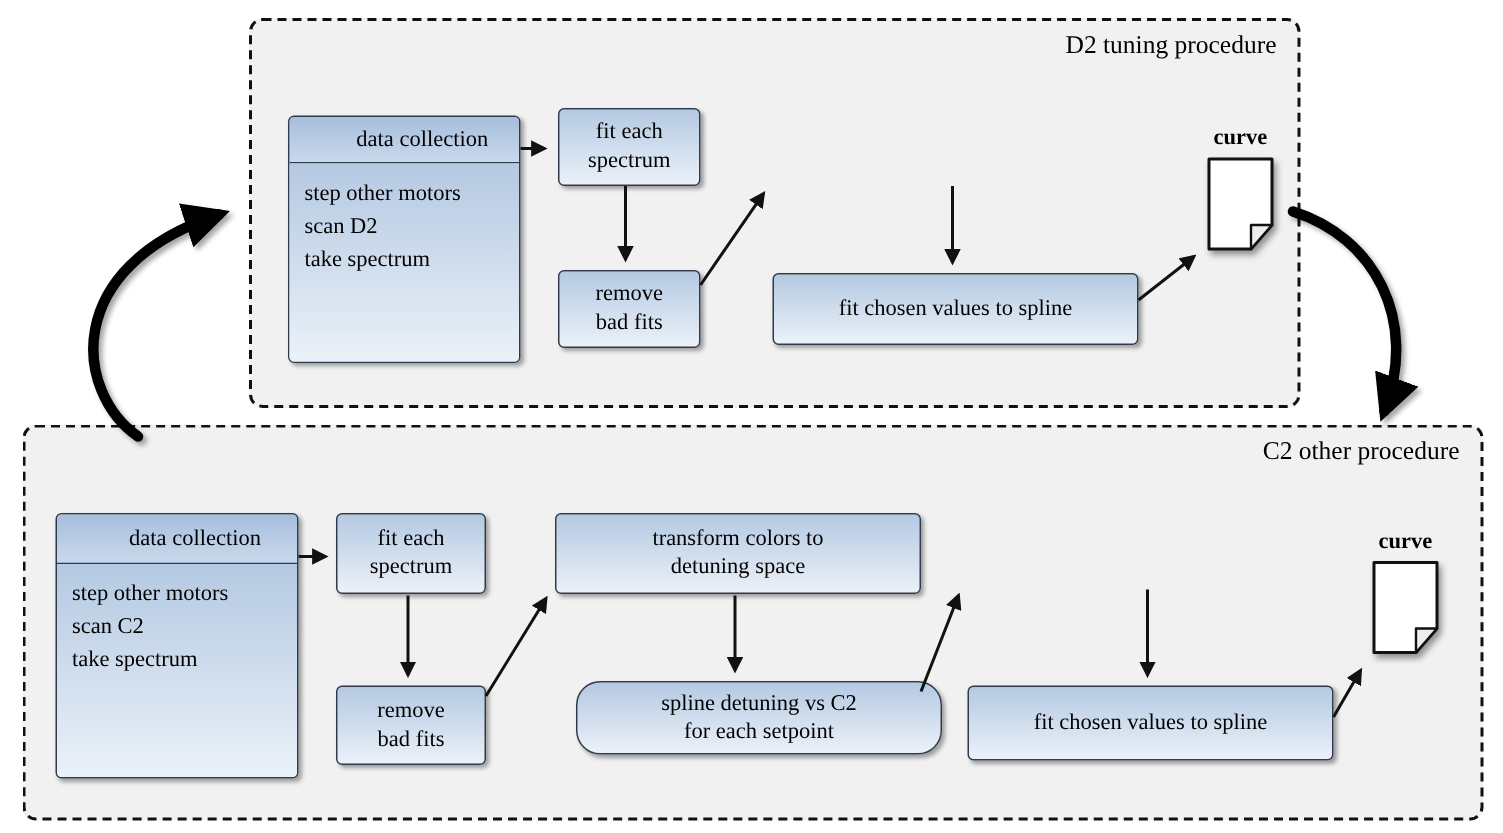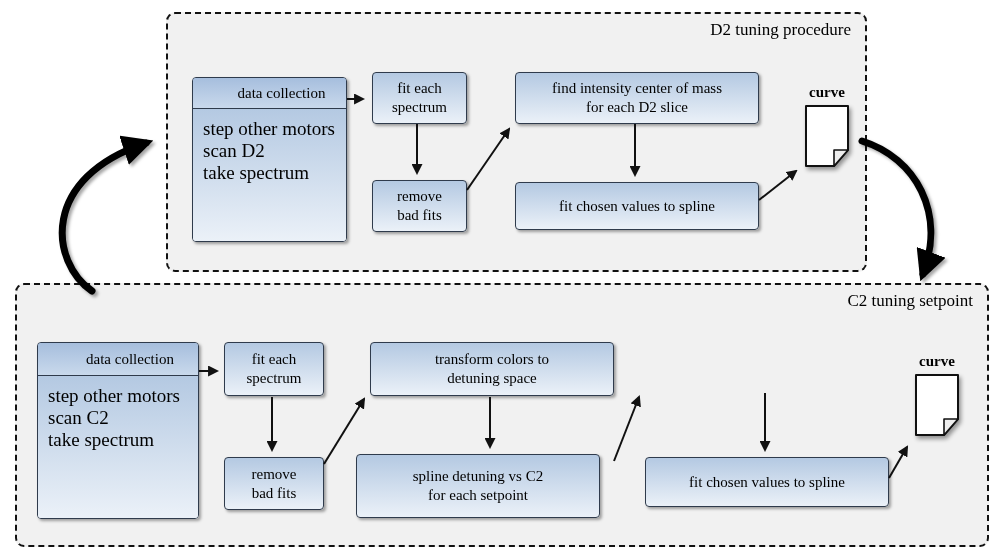--- a/index.html
+++ b/index.html
@@ -29,21 +29,21 @@
     padding:0;white-space:normal;
   }
   .dc-header{
     flex:0 0 auto;display:flex;align-items:center;justify-content:center;
     background:linear-gradient(180deg,var(--header-top,#a6bedd),var(--header-bottom,#c9d9ec));
     border-bottom:1px solid #2f3b4c;border-radius:3px 3px 0 0;
     font-size:15px;
     padding-left:24px;
   }
   .dc-body{
-    flex:1 1 auto;text-align:left;padding:9px 10px;font-size:19px;
+    flex:1 1 auto;text-align:left;padding:9px 10px;font-size:15px;
     line-height:22px;white-space:pre-line;
     background:linear-gradient(180deg,var(--node-top,#b4c9e2) 0%,var(--node-bottom,#ebf1f8) 100%);
     border-radius:0 0 3px 3px;
   }
   .curve-group{position:absolute;display:flex;flex-direction:column;align-items:center;justify-content:center;}
   .curve-label{font-size:15px;font-weight:bold;white-space:nowrap;margin-bottom:3px;}
   .doc-icon{filter:drop-shadow(2px 3px 2px rgba(0,0,0,0.4));}
   .arrows{position:absolute;left:0;top:0;pointer-events:none;z-index:10;}
 </style>
 </head>
@@ -60,54 +60,52 @@
 scan D2
 take spectrum</div>
     </div>
 
     <div class="node" style="left:204px;top:58px;width:95px;height:52px;">fit each
 spectrum</div>
 
     <div class="node" style="left:204px;top:166px;width:95px;height:52px;">remove
 bad fits</div>
 
-    <div class="node" style="left:347px;top:58px;width:244px;height:52px;">find intensity center of mass
-for each D2 slice</div>
 
     <div class="node" style="left:347px;top:168px;width:244px;height:48px;">fit chosen values to spline</div>
 
     <div class="curve-group" style="left:636px;top:70px;width:46px;">
       <div class="curve-label">curve</div>
       <svg class="doc-icon" width="46" height="64" viewBox="0 0 46 64">
         <path d="M2,2 L44,2 L44,46 L30,62 L2,62 Z" fill="#ffffff" stroke="#111" stroke-width="2" stroke-linejoin="round"></path>
         <path d="M44,46 L30,46 L30,62 Z" fill="#eeeeee" stroke="#111" stroke-width="1.6" stroke-linejoin="round"></path>
       </svg>
     </div>
   </section>
 
   <section class="panel" style="left:15px;top:283px;width:970px;height:260px;">
-    <div class="panel-title">C2 tuning setpoint</div>
+    <div class="panel-title">C2 other procedure</div>
 
     <div class="node datacol" style="left:20px;top:57px;width:162px;height:177px;">
       <div class="dc-header" style="height:32px;">data collection</div>
       <div class="dc-body">step other motors
 scan C2
 take spectrum</div>
     </div>
 
     <div class="node" style="left:207px;top:57px;width:100px;height:54px;">fit each
 spectrum</div>
 
     <div class="node" style="left:207px;top:172px;width:100px;height:53px;">remove
 bad fits</div>
 
     <div class="node" style="left:353px;top:57px;width:244px;height:54px;">transform colors to
 detuning space</div>
 
-    <div class="node" style="left:339px;top:169px;width:244px;height:64px;">spline detuning vs C2
+    <div class="node" style="left:367px;top:169px;width:244px;height:49px;border-radius:16px;">spline detuning vs C2
 for each setpoint</div>
 
 
     <div class="node" style="left:628px;top:172px;width:244px;height:50px;">fit chosen values to spline</div>
 
     <div class="curve-group" style="left:897px;top:68px;width:46px;">
       <div class="curve-label">curve</div>
       <svg class="doc-icon" width="46" height="64" viewBox="0 0 46 64">
         <path d="M2,2 L44,2 L44,46 L30,62 L2,62 Z" fill="#ffffff" stroke="#111" stroke-width="2" stroke-linejoin="round"></path>
         <path d="M44,46 L30,46 L30,62 Z" fill="#eeeeee" stroke="#111" stroke-width="1.6" stroke-linejoin="round"></path>

